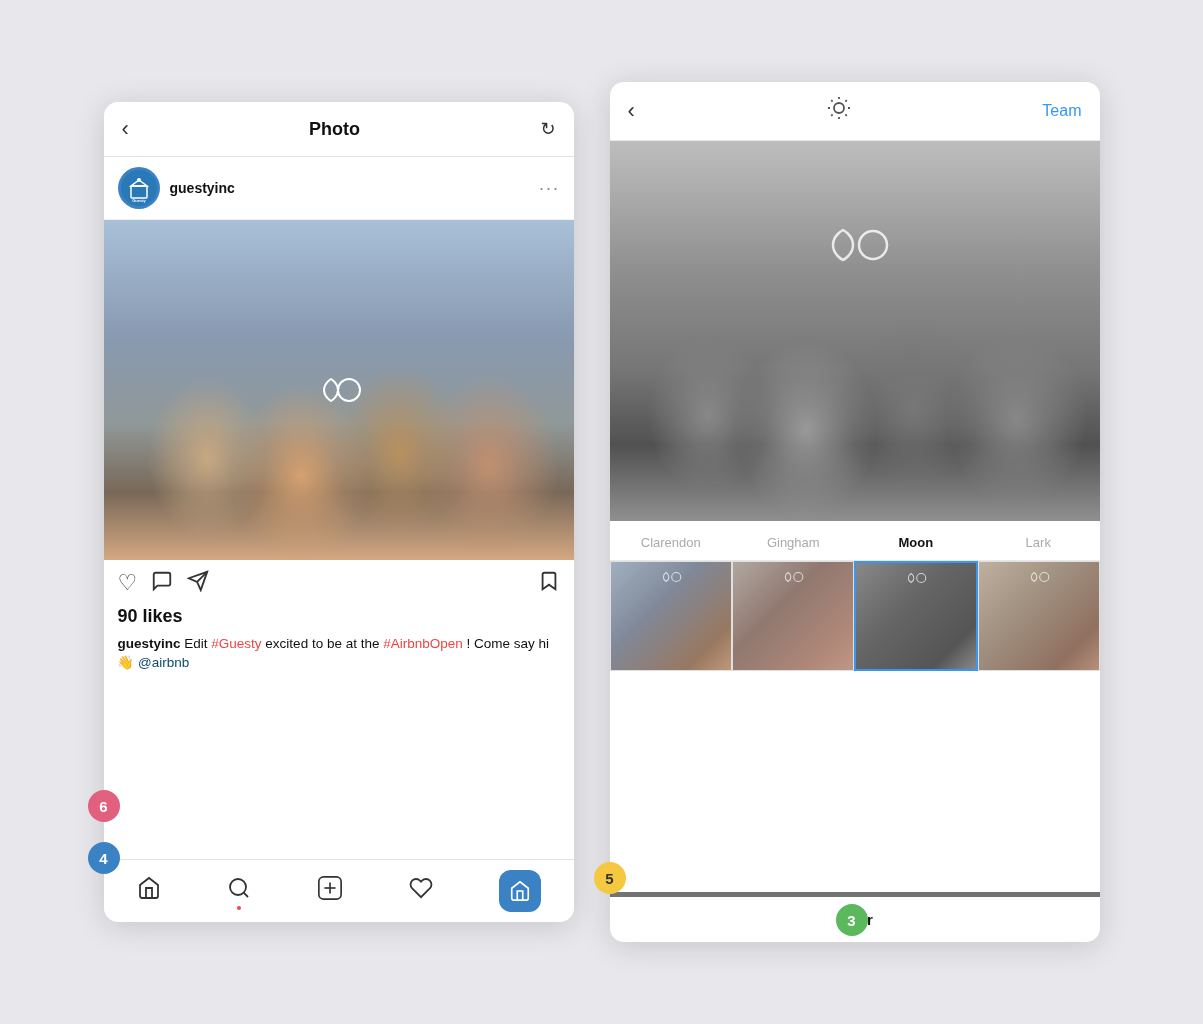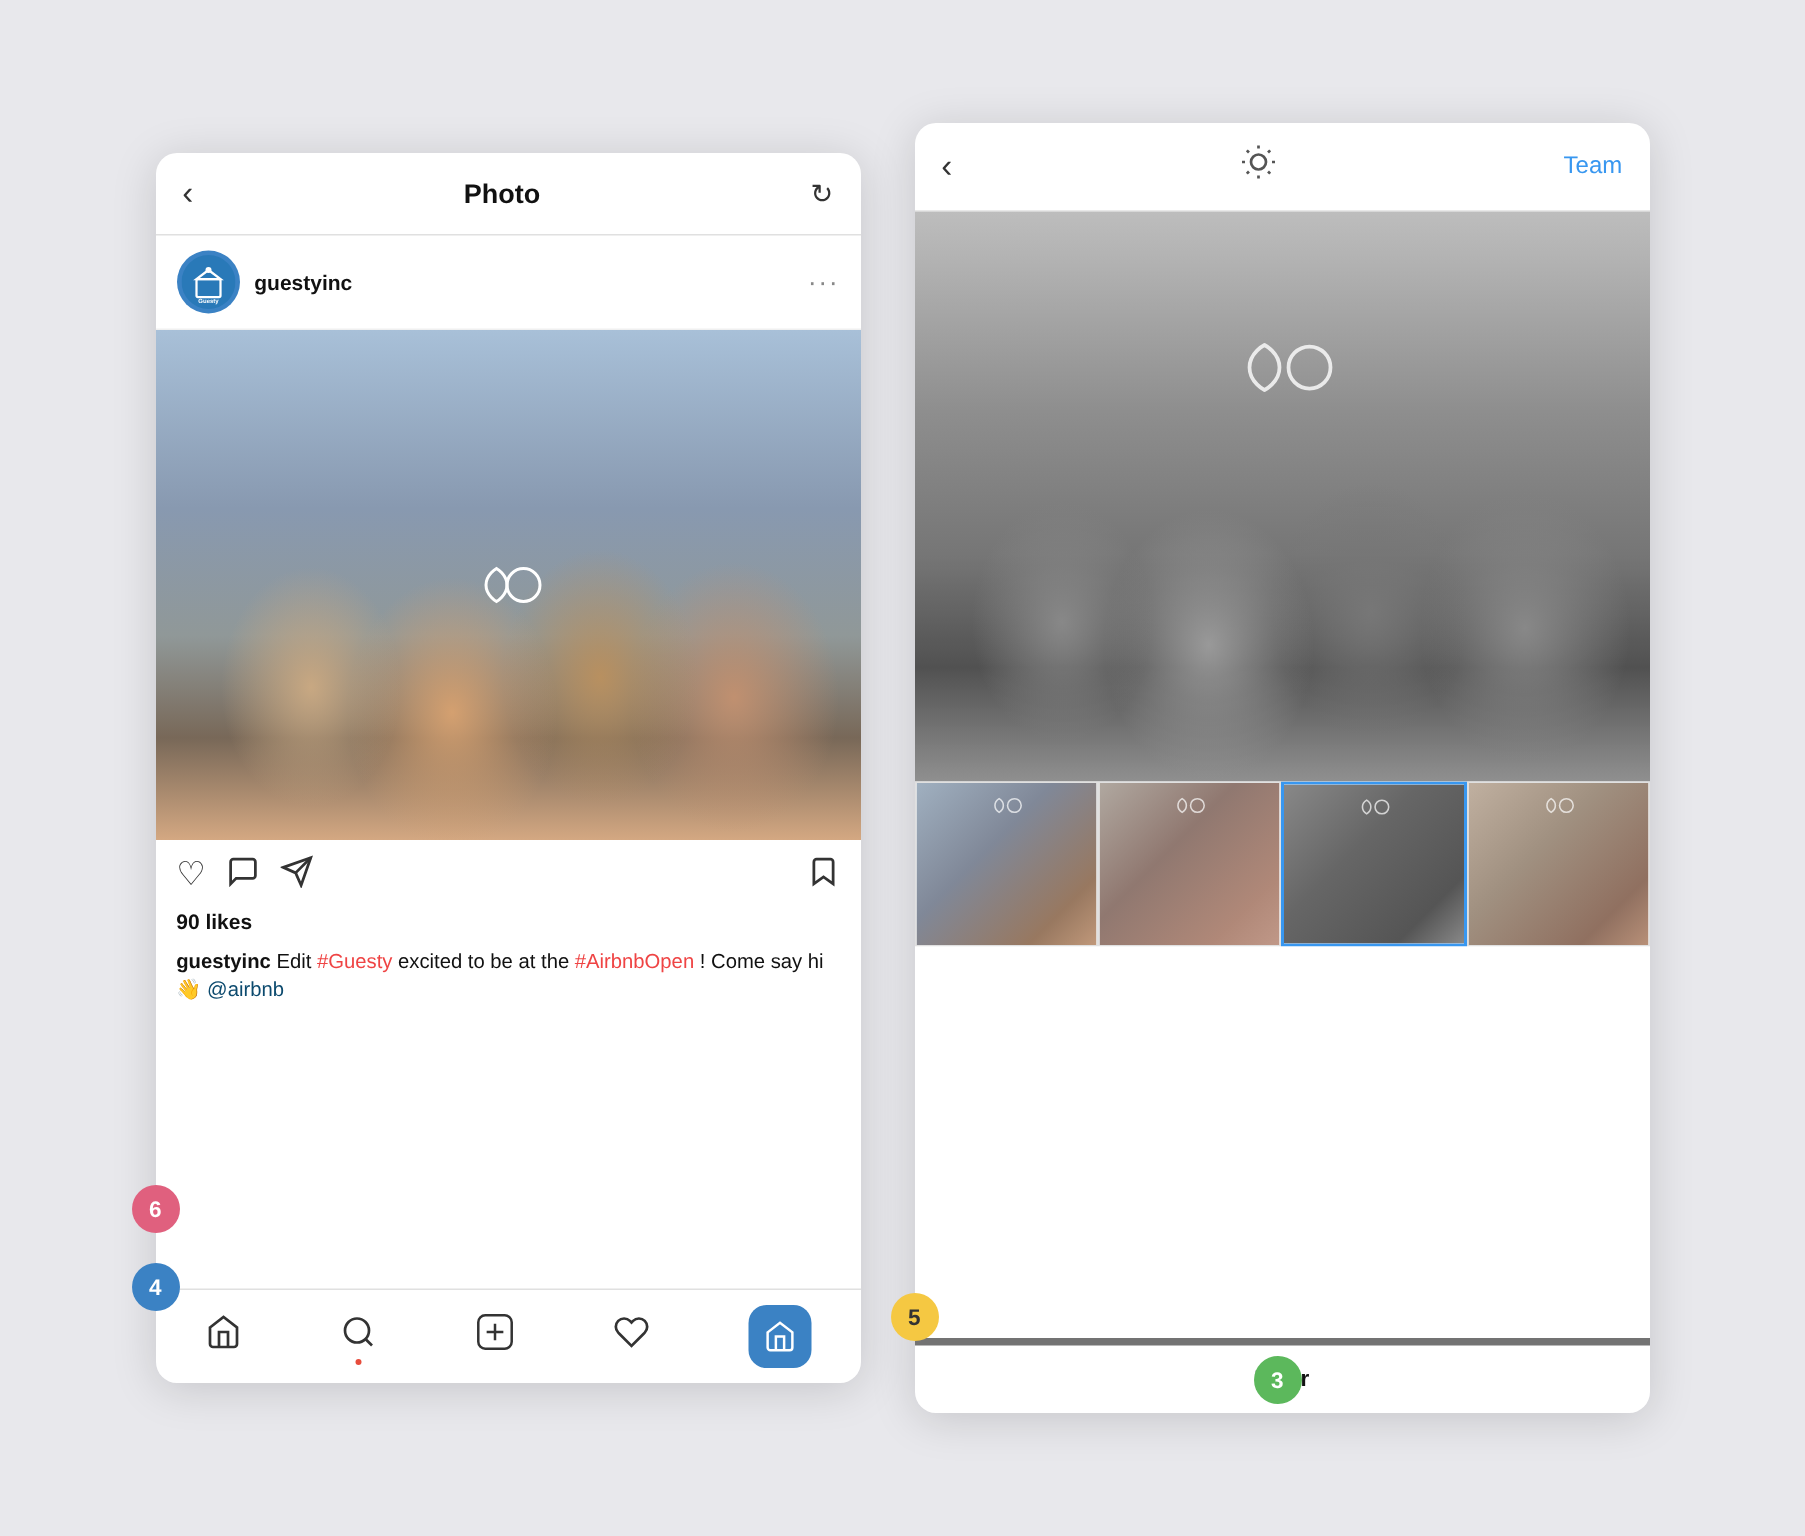--- a/index.html
+++ b/index.html
@@ -133,21 +133,21 @@
       font-size: 22px;
       color: #333;
       cursor: pointer;
     }
 
     .likes-row {
       padding: 2px 14px 4px;
       flex-shrink: 0;
     }
     .likes-text {
-      font-size: 14px;
+      font-size: 18px;
       font-weight: 700;
       color: #111;
       text-align: right;
     }
 
     .caption-row {
       padding: 4px 14px 4px;
       font-size: 13.5px;
       color: #111;
       line-height: 1.4;
@@ -512,20 +512,26 @@
       <div class="filter-photo">
         <div class="filter-photo-bg"></div>
         <div class="filter-photo-logo">
           <svg width="80" height="40" viewBox="0 0 80 40" fill="none">
             <path d="M18 20 C18 10, 28 5, 28 5 C28 5, 38 10, 38 20 C38 30, 28 35, 28 35 C28 35, 18 30, 18 20 Z" stroke="white" stroke-width="2.5" fill="none"></path>
             <circle cx="58" cy="20" r="14" stroke="white" stroke-width="2.5" fill="none"></circle>
           </svg>
         </div>
       </div>
 
+      <div class="filter-labels">
+        <span class="filter-label-item">Clarendon</span>
+        <span class="filter-label-item">Gingham</span>
+        <span class="filter-label-item active">Moon</span>
+        <span class="filter-label-item">Lark</span>
+      </div>
 
       <div class="filter-thumbnails">
         <div class="filter-thumb">
           <div class="filter-thumb-img" style="background: linear-gradient(135deg, #a0b0c0 0%, #808898 40%, #987860 80%, #c0987a 100%);">
             <span class="thumb-logo">
               <svg width="28" height="14" viewBox="0 0 80 40" fill="none">
                 <path d="M18 20 C18 12,26 7,26 7 C26 7,34 12,34 20 C34 28,26 33,26 33 C26 33,18 28,18 20Z" stroke="rgba(255,255,255,0.7)" stroke-width="3" fill="none"></path>
                 <circle cx="55" cy="20" r="13" stroke="rgba(255,255,255,0.7)" stroke-width="3" fill="none"></circle>
               </svg>
             </span>

